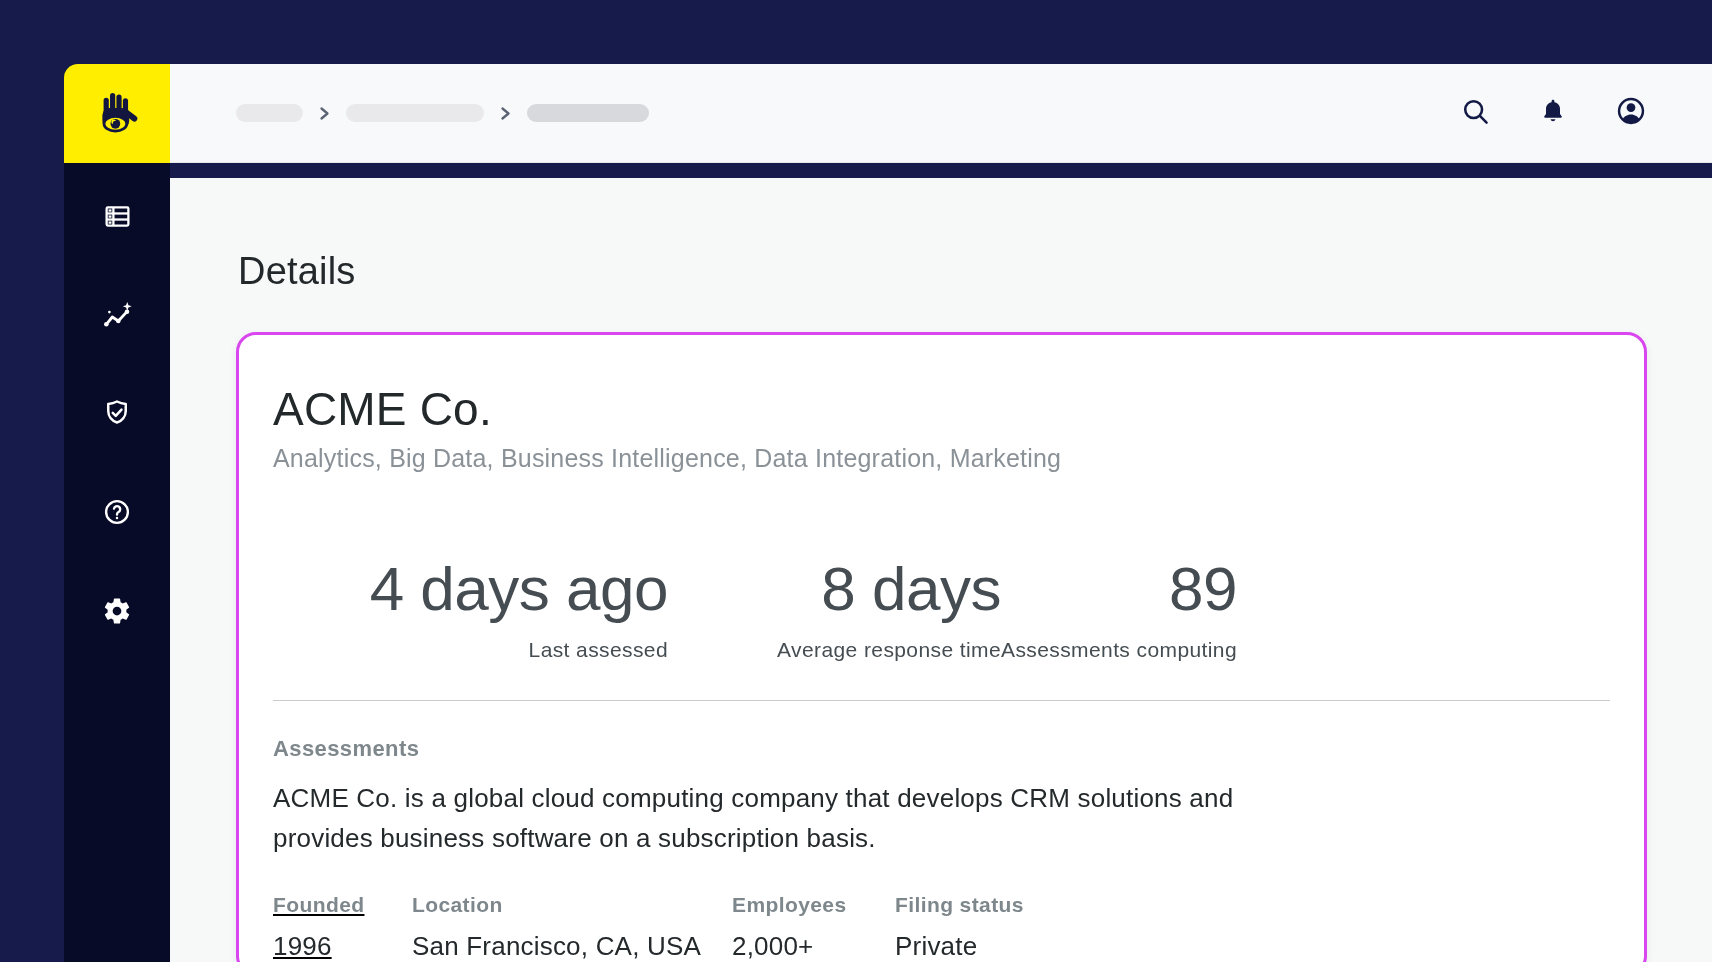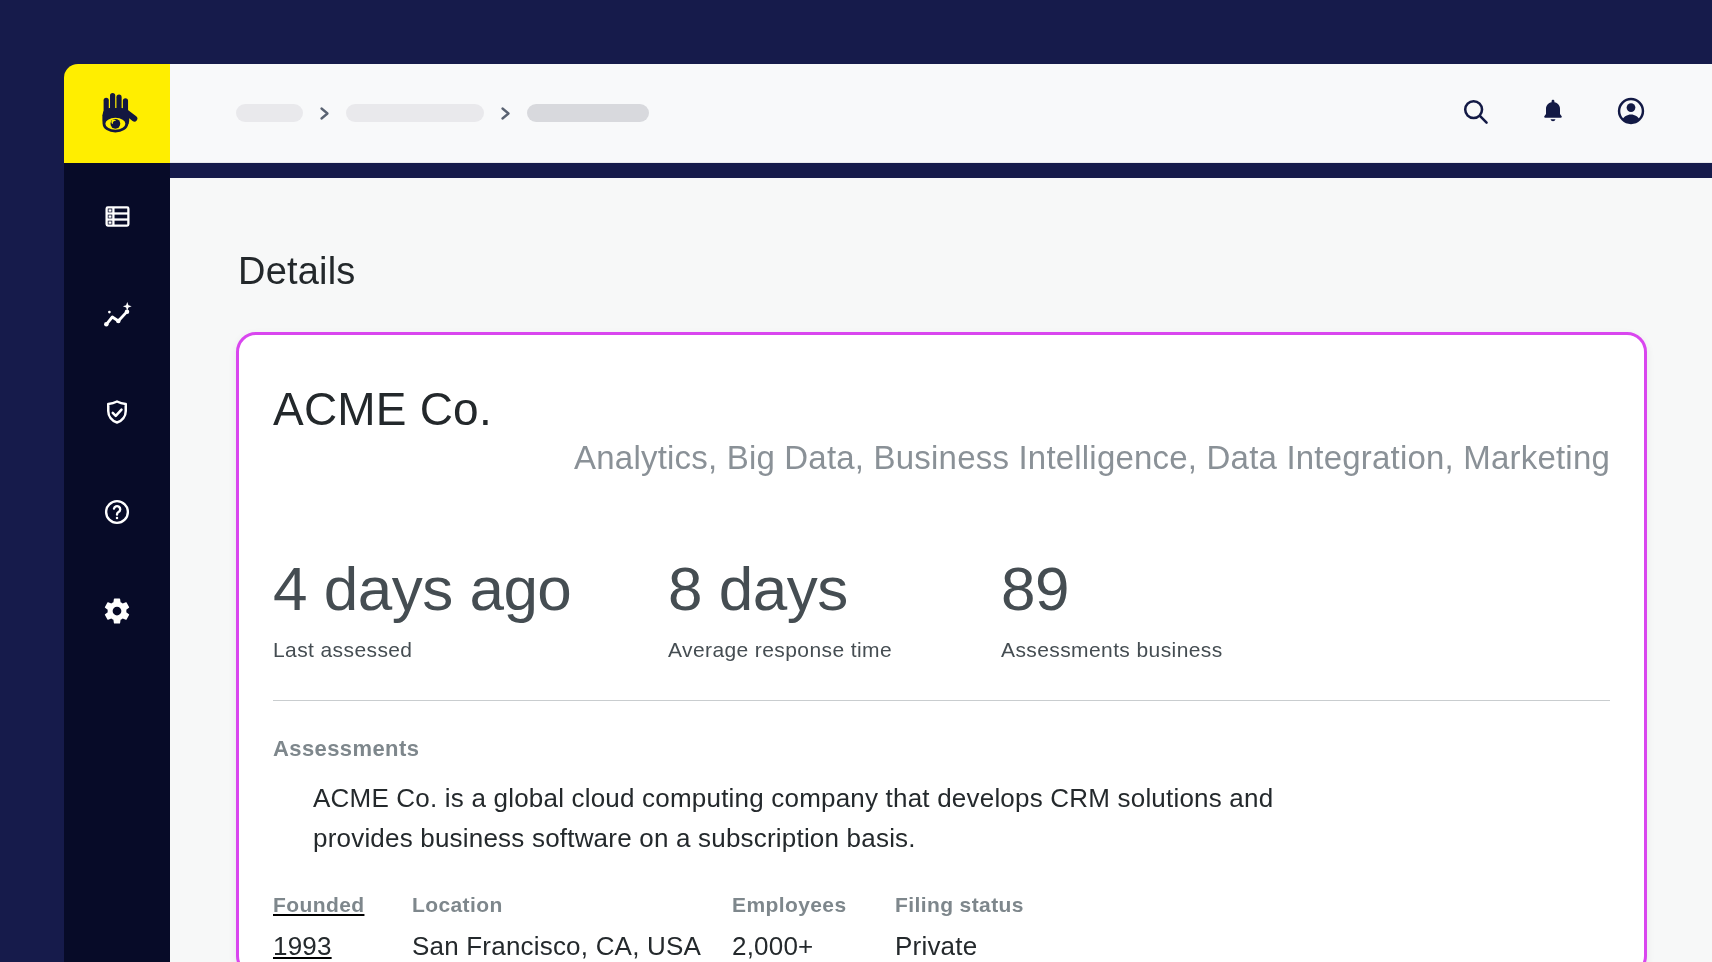--- a/index.html
+++ b/index.html
@@ -77,25 +77,24 @@
     box-shadow: 0 3px 8px rgba(20, 27, 52, 0.07);
     padding: 48px 34px 0 34px;
   }
   .company-name {
     font-size: 46px; font-weight: 400;
     color: #23282B; line-height: 1.15;
     letter-spacing: 0.2px;
   }
   .company-tags {
     margin-top: 7px;
-    font-size: 33px; color: #8A9197; line-height: 30px;
+    font-size: 25px; color: #8A9197; line-height: 30px;
     letter-spacing: 0.2px;
-    text-align: right;
-  }
-  .stats-row { margin-top: 83px; display: flex; }
+  }
+  .stats-row { margin-top: 83px; display: flex; text-align: right; }
   .stat { }
   .stat.c1 { width: 395px; }
   .stat.c2 { width: 333px; }
   .stat-value {
     font-size: 62px; font-weight: 400; color: #454D52;
     line-height: 66px; letter-spacing: -0.5px;
   }
   .stat-label {
     margin-top: 16px;
     font-size: 21px; font-weight: 400; color: #454D52;
@@ -109,21 +108,20 @@
   .desc-label {
     margin-top: 34px;
     font-size: 22px; font-weight: 700; color: #7E878C;
     letter-spacing: 0.4px; line-height: 28px;
   }
   .desc-text {
     margin-top: 15px;
     font-size: 26px; color: #24292C;
     line-height: 40px; letter-spacing: 0.2px;
     white-space: pre-line;
-    margin-left: 40px;
   }
   .facts-row { margin-top: 34px; display: flex; }
   .fact.f1 { width: 139px; text-decoration: underline; }
   .fact.f2 { width: 320px; }
   .fact.f3 { width: 163px; }
   .fact-label {
     font-size: 21px; font-weight: 700; color: #7E878C;
     letter-spacing: 0.4px; line-height: 26px;
   }
   .fact-value {
@@ -269,34 +267,34 @@
       <div class="stat c1">
         <div class="stat-value">4 days ago</div>
         <div class="stat-label">Last assessed</div>
       </div>
       <div class="stat c2">
         <div class="stat-value">8 days</div>
         <div class="stat-label">Average response time</div>
       </div>
       <div class="stat">
         <div class="stat-value">89</div>
-        <div class="stat-label">Assessments business</div>
+        <div class="stat-label">Assessments computing</div>
       </div>
     </div>
 
     <hr class="card-divider">
 
     <div class="desc-label">Assessments</div>
     <div class="desc-text">ACME Co. is a global cloud computing company that develops CRM solutions and
 provides business software on a subscription basis.</div>
 
     <div class="facts-row">
       <div class="fact f1">
         <div class="fact-label">Founded</div>
-        <div class="fact-value">1993</div>
+        <div class="fact-value">1996</div>
       </div>
       <div class="fact f2">
         <div class="fact-label">Location</div>
         <div class="fact-value">San Francisco, CA, USA</div>
       </div>
       <div class="fact f3">
         <div class="fact-label">Employees</div>
         <div class="fact-value">2,000+</div>
       </div>
       <div class="fact">

